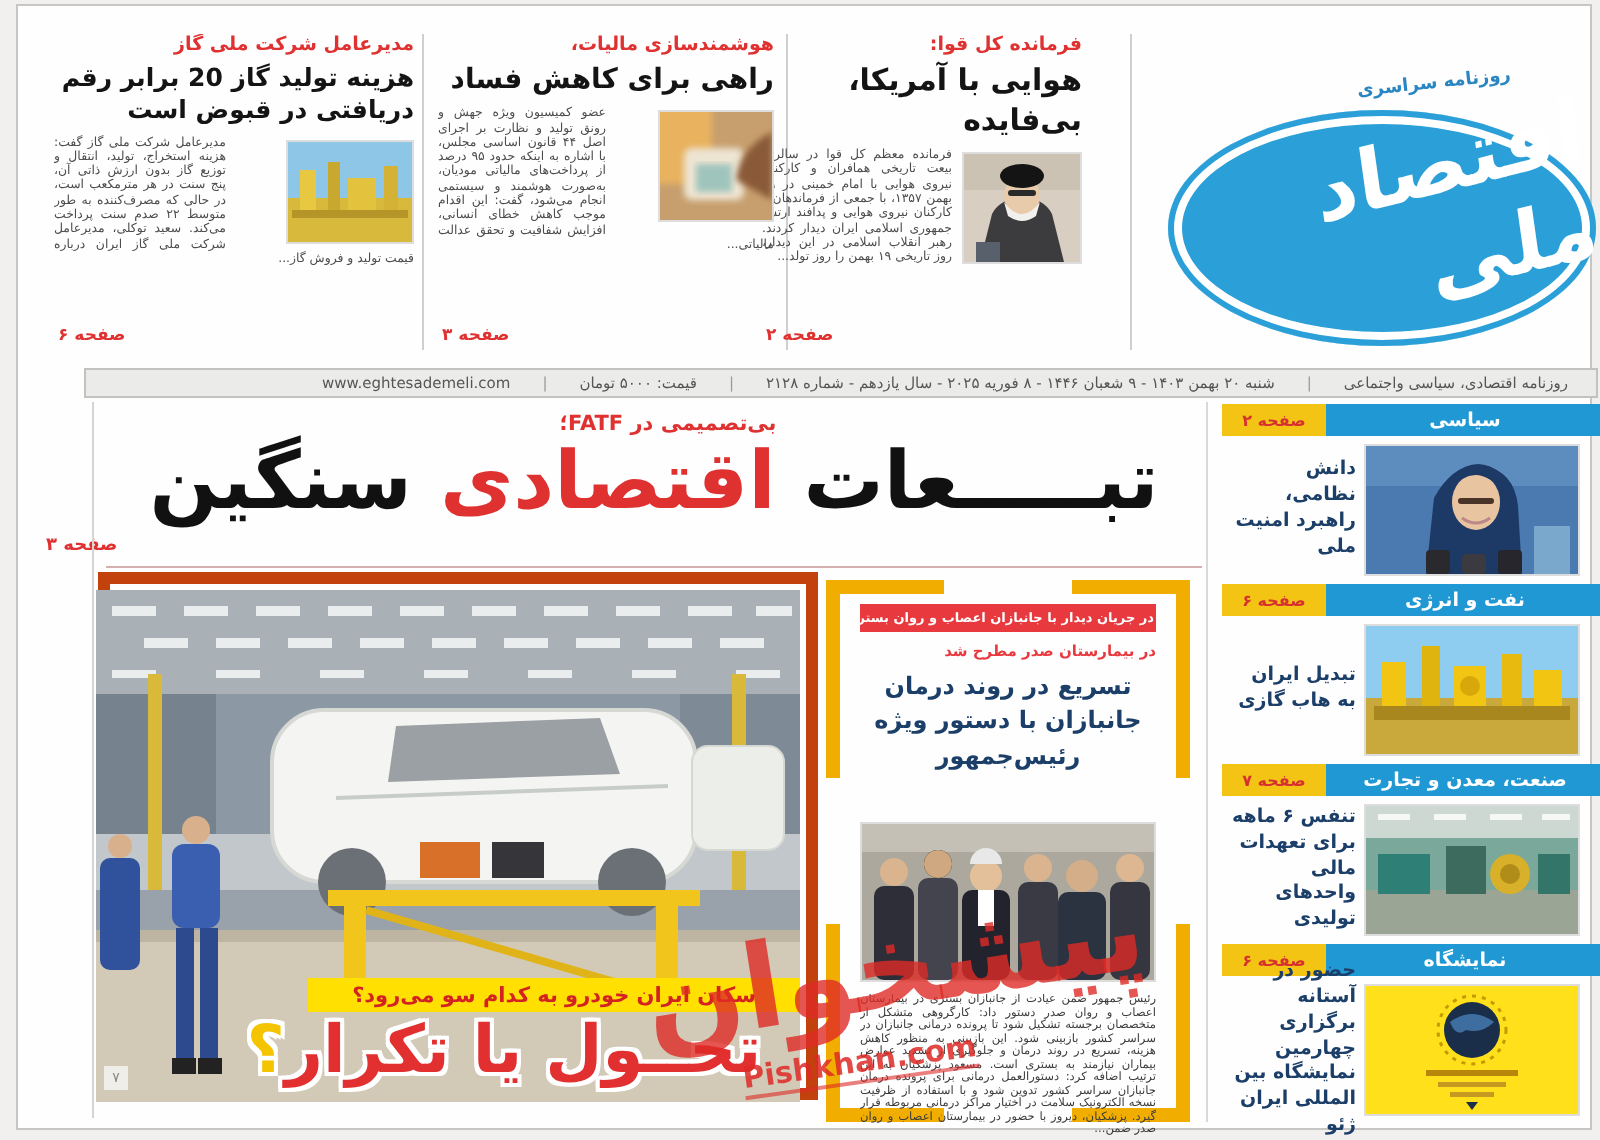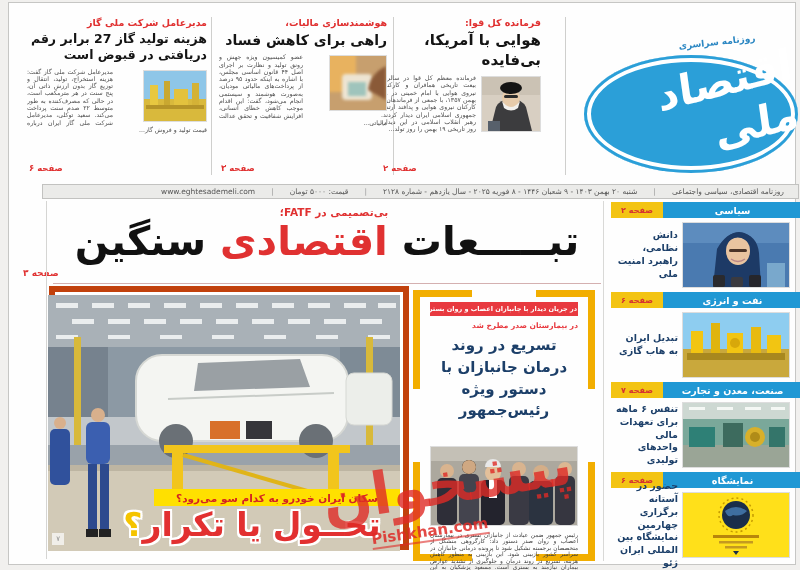--- a/index.html
+++ b/index.html
@@ -57,21 +57,21 @@
 
   
   .bracket{position:absolute;width:52px;height:92px;}
   .br-tl{left:404px;top:287px;border-left:7px solid #f2ae00;border-top:7px solid #f2ae00;}
   .br-tr{left:527px;top:287px;border-right:7px solid #f2ae00;border-top:7px solid #f2ae00;}
   .br-bl{left:404px;top:459px;border-left:7px solid #f2ae00;border-bottom:7px solid #f2ae00;}
   .br-br{left:527px;top:459px;border-right:7px solid #f2ae00;border-bottom:7px solid #f2ae00;}
   .feature-content{left:421px;top:299px;width:148px;display:flex;flex-direction:column;align-items:stretch;}
   .feat-strip{background:#e8393f;color:#fff;font-size:6.5px;font-weight:bold;text-align:center;padding:3px 1px;white-space:nowrap;overflow:hidden;}
   .feat-kicker2{color:#e8393f;font-size:7.5px;font-weight:bold;text-align:right;margin-top:5px;}
-  .feat-headline{color:#1c3f69;font-size:15px;font-weight:bold;text-align:center;line-height:1.45;margin:5px 0 24px 0;}
+  .feat-headline{color:#1c3f69;font-size:12px;font-weight:bold;text-align:center;line-height:1.45;margin:5px 0 24px 0;}
   .feat-photo{border:1px solid #ddd;}
   .feat-body{margin-top:6px;font-size:5.8px;line-height:1.12;color:#3c3c3c;text-align:justify;max-height:84px;overflow:hidden;}
   .feat-page{color:#e03131;font-weight:bold;font-size:8.5px;text-align:center;margin-top:5px;}
 
   
   .sb-box{left:602px;width:191px;}
   .sb-header{display:flex;flex-direction:row;direction:ltr;height:16px;}
   .sb-chip{width:52px;background:#f3c413;color:#d63030;font-size:8px;font-weight:bold;display:flex;align-items:center;justify-content:center;}
   .sb-title{flex:1;background:#2098d4;color:#fff;font-size:9.5px;font-weight:bold;display:flex;align-items:center;justify-content:center;}
   .sb-content{display:flex;flex-direction:row;direction:ltr;margin-top:4px;height:66px;}
@@ -133,21 +133,21 @@
           <path d="M56,10 Q40,18 38,34 L56,44 Z" fill="#8a5a38" filter="url(#blur1)"></path>
           <rect x="18" y="26" width="18" height="14" fill="#9fc4bc" filter="url(#blur1)"></rect>
         </svg>
         <span>عضو کمیسیون ویژه جهش و رونق تولید و نظارت بر اجرای اصل ۴۴ قانون اساسی مجلس، با اشاره به اینکه حدود ۹۵ درصد از پرداخت‌های مالیاتی مودیان، به‌صورت هوشمند و سیستمی انجام می‌شود، گفت: این اقدام موجب کاهش خطای انسانی، افزایش شفافیت و تحقق عدالت مالیاتی...</span>
       </div>
       <div class="pageref">صفحه ۳</div>
     </div>
 
     <div class="abs story story-3">
       <div class="kicker">مدیرعامل شرکت ملی گاز</div>
-      <h2>هزینه تولید گاز 27 برابر رقم دریافتی در قبوض است</h2>
+      <h2>هزینه تولید گاز 20 برابر رقم دریافتی در قبوض است</h2>
       <div class="s-body">
         <svg class="s-photo" style="margin-left:30px;" width="62" height="50" xmlns="http://www.w3.org/2000/svg">
           <rect width="62" height="50" fill="#8ec6e8"></rect>
           <rect x="0" y="28" width="62" height="22" fill="#d9b93c"></rect>
           <rect x="6" y="14" width="8" height="22" fill="#e8c840"></rect>
           <rect x="20" y="10" width="6" height="26" fill="#c9a830"></rect>
           <rect x="30" y="18" width="14" height="18" fill="#e3c23e"></rect>
           <rect x="48" y="12" width="7" height="24" fill="#d4b236"></rect>
           <rect x="2" y="34" width="58" height="4" fill="#b59428"></rect>
         </svg>

